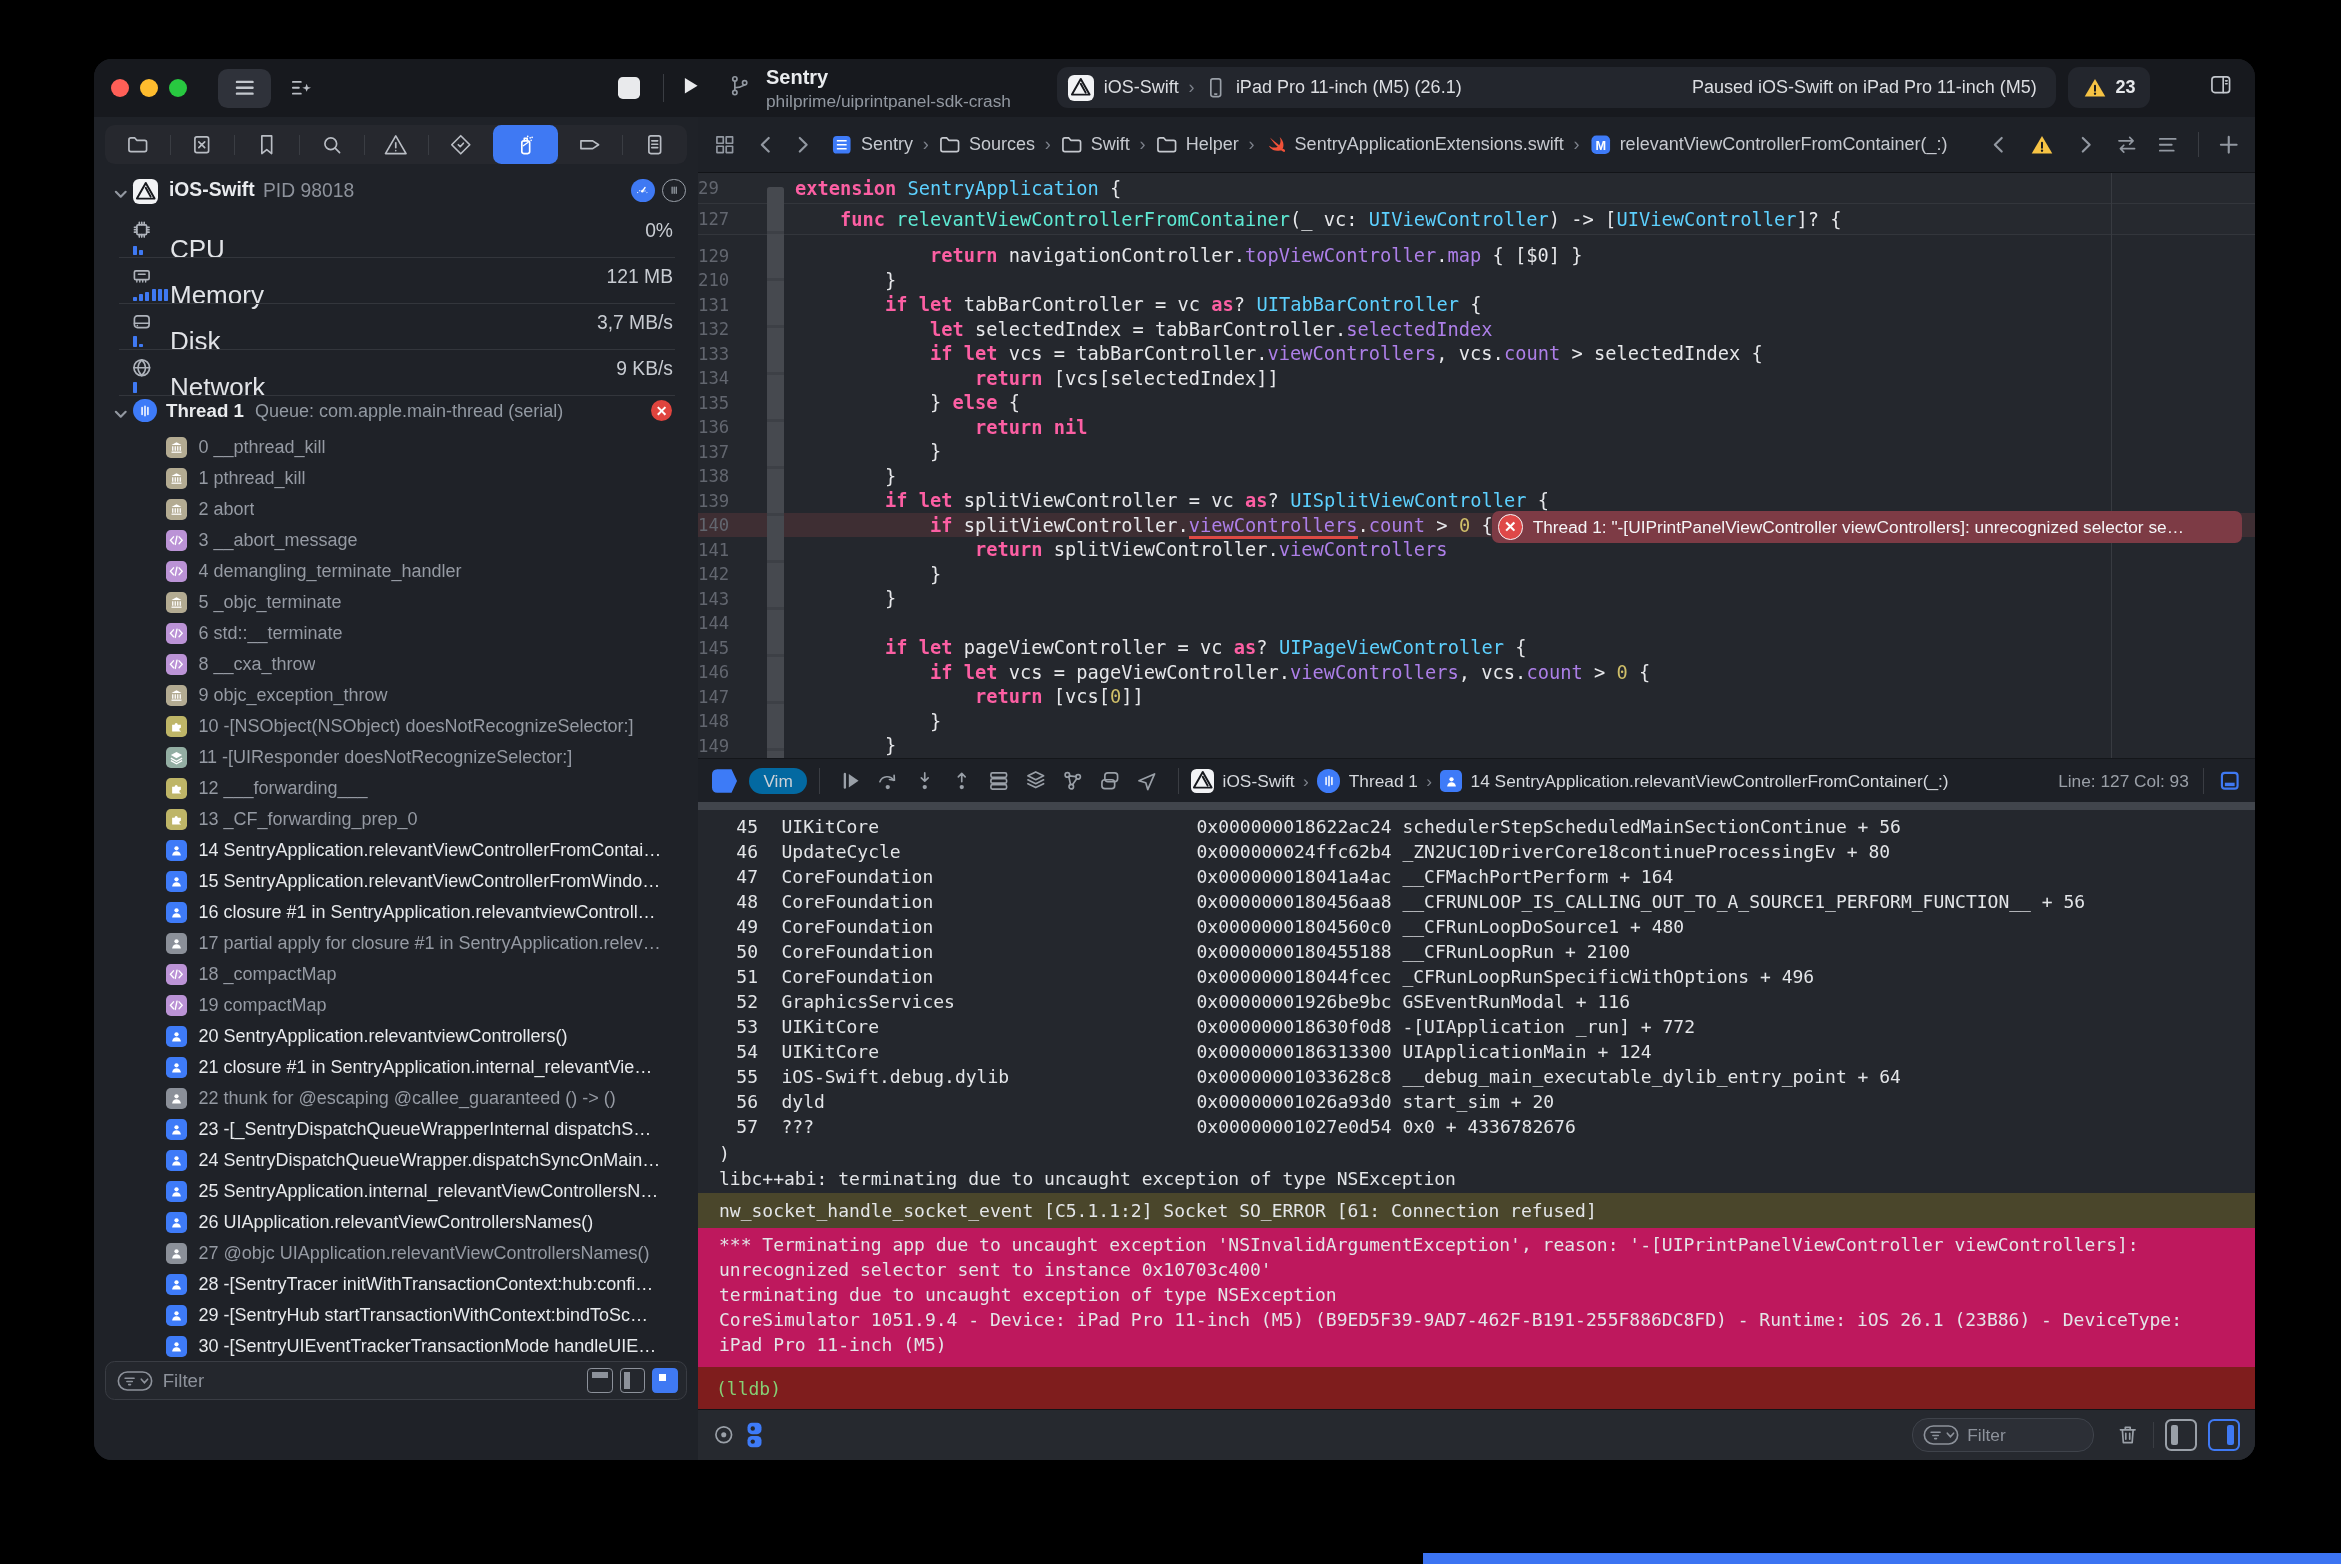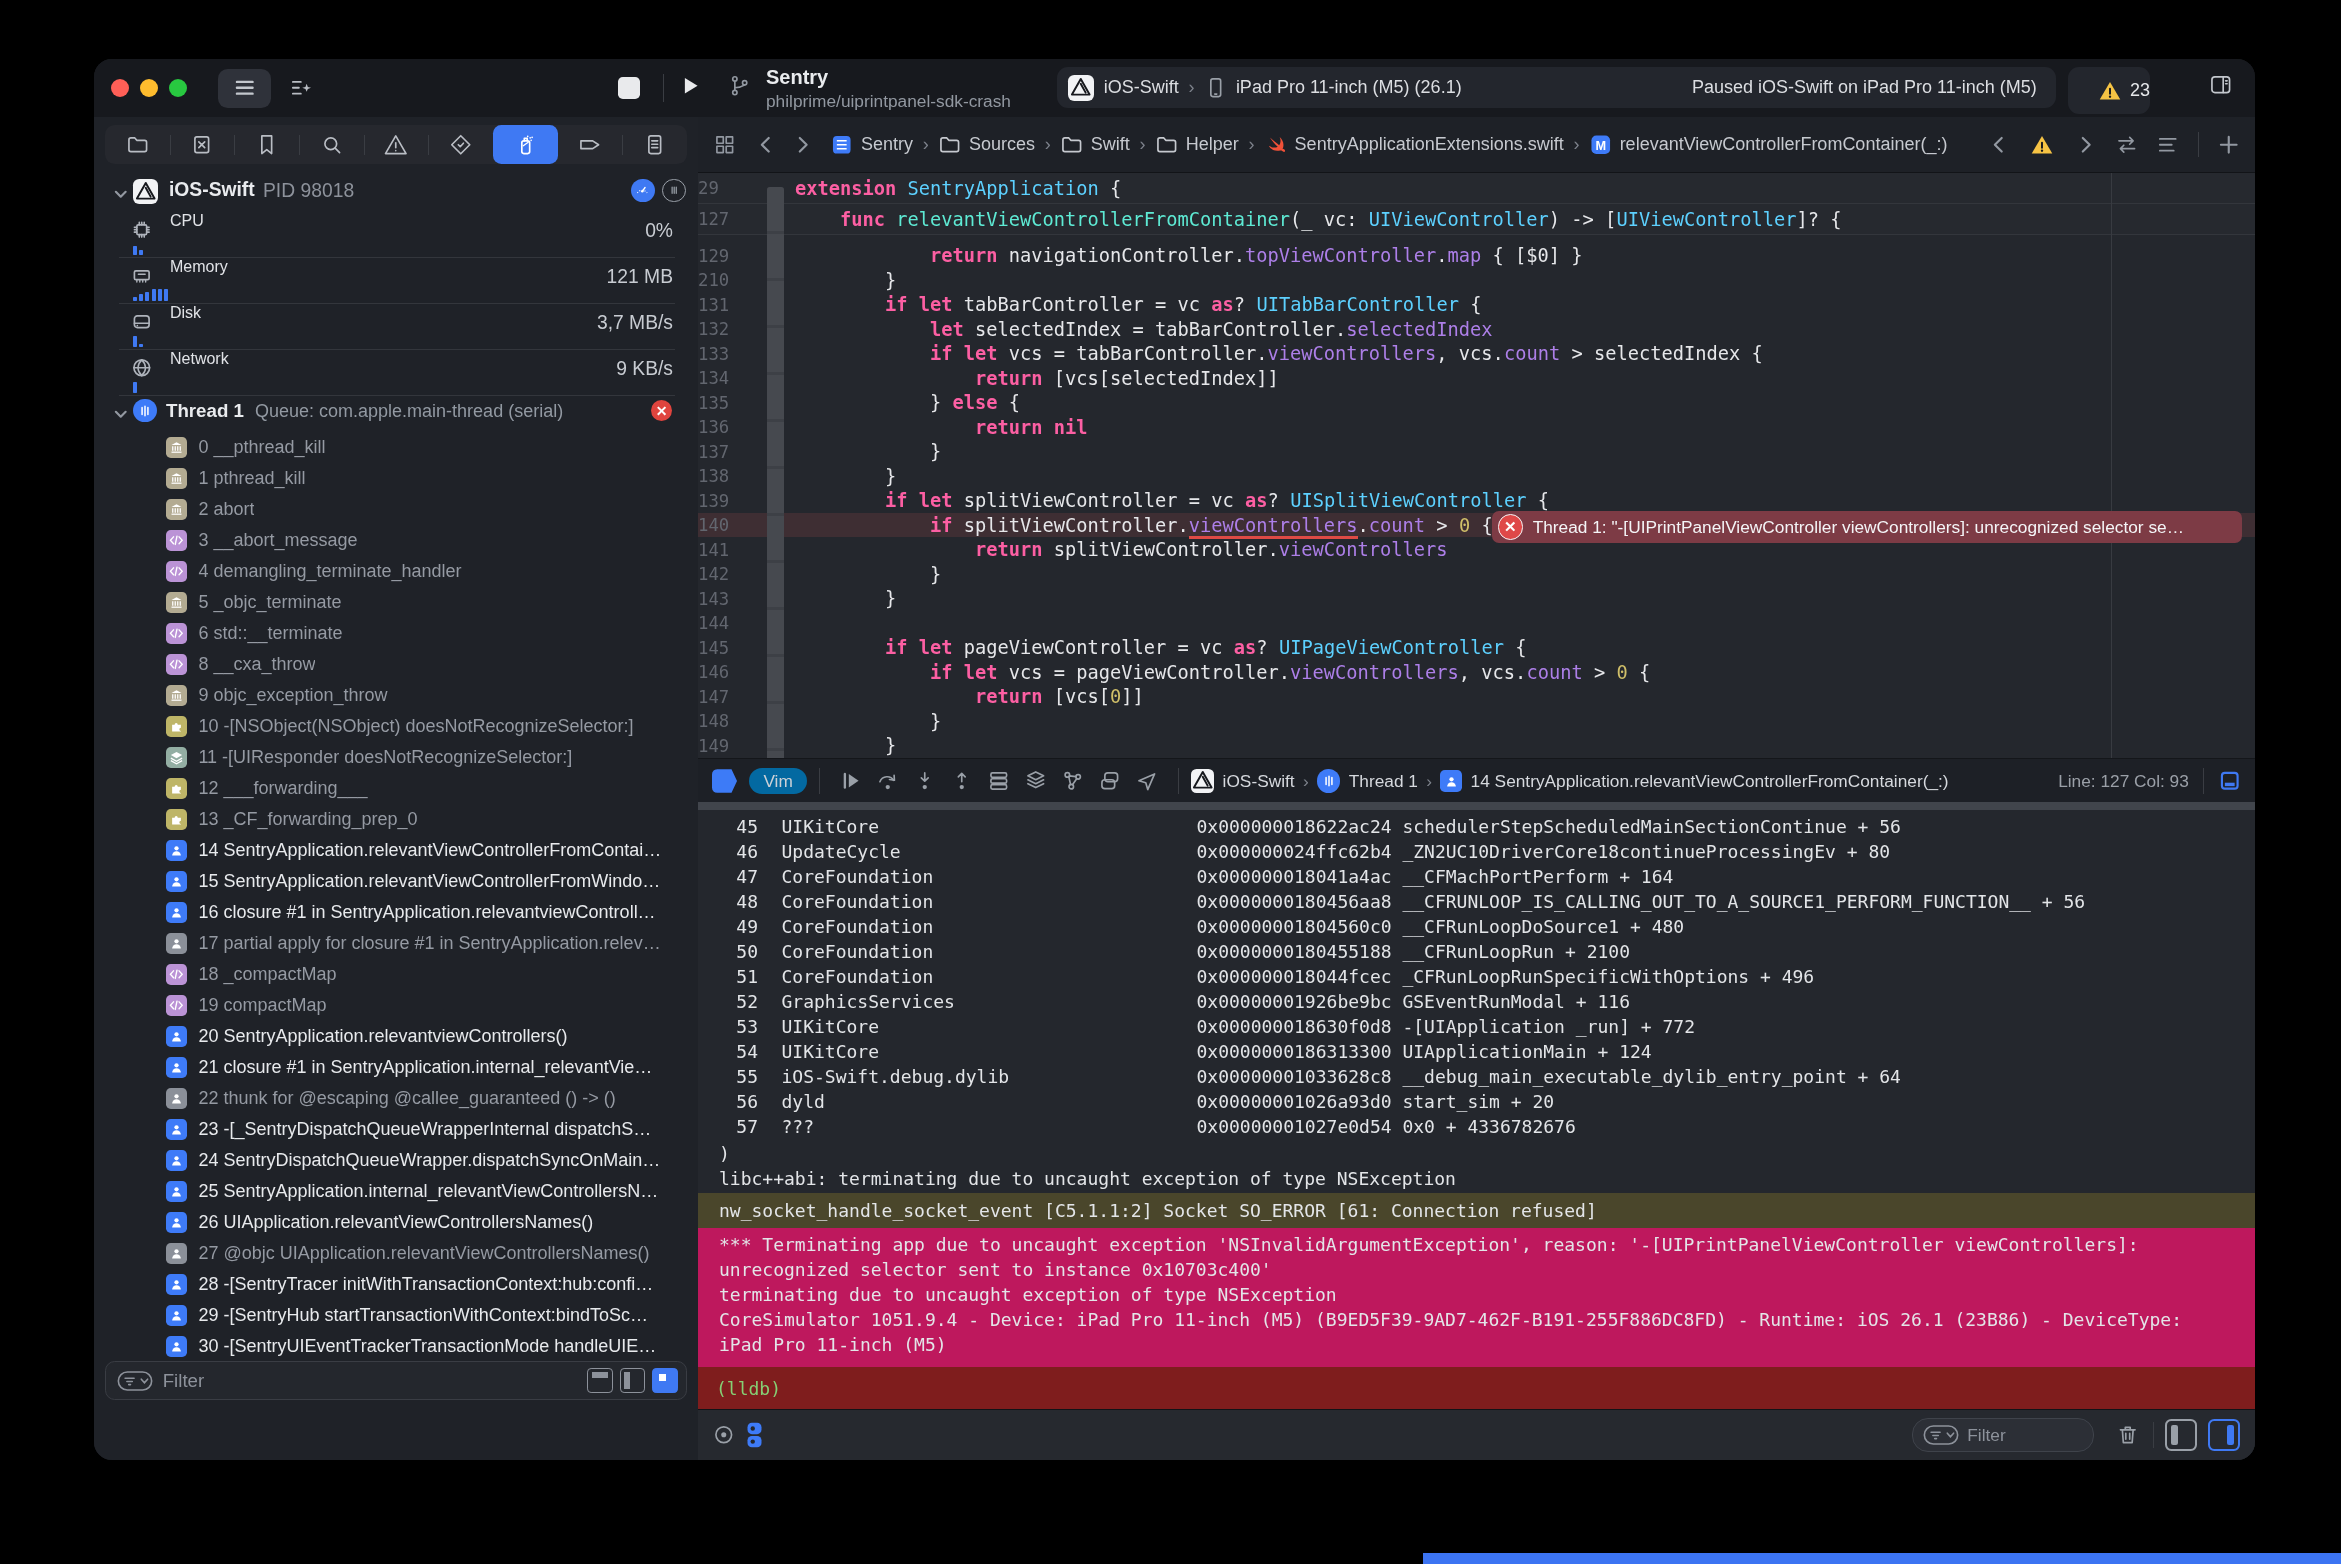--- a/index.html
+++ b/index.html
@@ -14,36 +14,36 @@
     display:flex;align-items:center;justify-content:center;color:#c3c7cd;}
   #toolbtn-ai{position:absolute;left:191px;top:14px;width:33px;height:30px;display:flex;align-items:center;justify-content:center;color:#b9bdc4;}
   #stop-btn{position:absolute;left:524px;top:18px;width:22px;height:22px;background:#e9eaec;border-radius:4.8px;}
   #tb-div1{position:absolute;left:569px;top:15px;width:0.7px;height:28px;background:#3a3d43;}
   #play-btn{position:absolute;left:584px;top:15px;width:28px;height:28px;color:#e9eaec;}
   #branch-ic{position:absolute;left:634px;top:15px;width:28px;height:28px;color:#9298a1;}
   #proj-title{position:absolute;left:672px;top:7px;font-size:20px;font-weight:bold;color:#e9ebee;}
   #proj-sub{position:absolute;left:672px;top:32px;font-size:17.3px;color:#9298a1;}
   #scheme-cap{position:absolute;left:963px;top:8.3px;width:999px;height:41px;background:#23262d;border-radius:11px;
     display:flex;align-items:center;color:#dcdee2;font-size:18px;}
-  #warn-cap{position:absolute;left:1974px;top:8.3px;width:82px;height:47px;background:#23262d;border-radius:11px;
-    display:flex;align-items:center;justify-content:flex-end;gap:7px;color:#e6e8eb;font-size:18px;font-weight:normal;}
+  #warn-cap{position:absolute;left:1974px;top:8.3px;width:82px;height:41px;background:#23262d;border-radius:11px;
+    display:flex;align-items:center;justify-content:center;gap:7px;color:#e6e8eb;font-size:18px;font-weight:bold;}
   #inspector-btn{position:absolute;left:2115px;top:14px;width:30px;height:30px;color:#c3c7cd;}
   .appicon{width:26px;height:26px;background:#f2f3f5;border-radius:6.2px;display:inline-flex;align-items:center;justify-content:center;color:#17191e;}
   .sep-chev{color:#7d828b;margin:0 9.7px;font-size:18px;}
   
   #sidebar{position:absolute;left:0;top:58px;width:604px;bottom:0;background:#1f2228;border-right:0.7px solid #0d0e11;}
   #navtabs{position:absolute;left:11px;top:8.3px;width:582px;height:39px;background:#26282e;border-radius:9.7px;display:flex;}
   .navtab{flex:1;display:flex;align-items:center;justify-content:center;color:#b9bdc4;position:relative;}
   .navtab+.navtab:before{content:"";position:absolute;left:0;top:9.7px;bottom:9.7px;width:0.7px;background:#3a3d43;}
   .navtab.sel{background:#3f79f3;border-radius:8.3px;color:#fff;}
   .navtab.sel:before,.navtab.sel+.navtab:before{display:none;}
   #procrow{position:absolute;left:0;top:59px;width:100%;height:32px;}
   #gauges{position:absolute;left:0;top:95px;width:100%;}
   .gaugerow{position:relative;height:46px;}
-  .gaugerow .gl{position:absolute;left:76px;top:0;font-size:16px;color:#e1e3e7;}
+  .gaugerow .gl{position:absolute;left:76px;top:22px;font-size:26px;color:#e1e3e7;}
   .gaugerow .gv{position:absolute;right:25px;top:8.3px;font-size:19.3px;color:#c8ccd2;}
   .gaugerow .gi{position:absolute;left:36px;top:5.5px;width:25px;height:25px;color:#aeb3bb;}
   .gaugerow .bars{position:absolute;left:39px;bottom:2.8px;display:flex;align-items:flex-end;gap:2.1px;}
   .gaugerow .bars i{display:block;width:4.1px;background:#3f79f3;border-radius:0.7px;}
   .gsep{position:absolute;left:25px;right:23.5px;bottom:0;height:0.7px;background:#33363c;}
   #threadrow{position:absolute;left:0;top:279px;width:100%;height:32px;}
   #frames{position:absolute;left:0;top:315px;width:100%;}
   .frow{height:31px;display:flex;align-items:center;}
   .frow .fi{width:21.4px;height:21.4px;border-radius:4.8px;margin-left:72px;flex:none;display:flex;align-items:center;justify-content:center;color:#fff;}
   .frow .flab{margin-left:11px;font-size:18px;color:#e8eaed;white-space:nowrap;overflow:hidden;}

